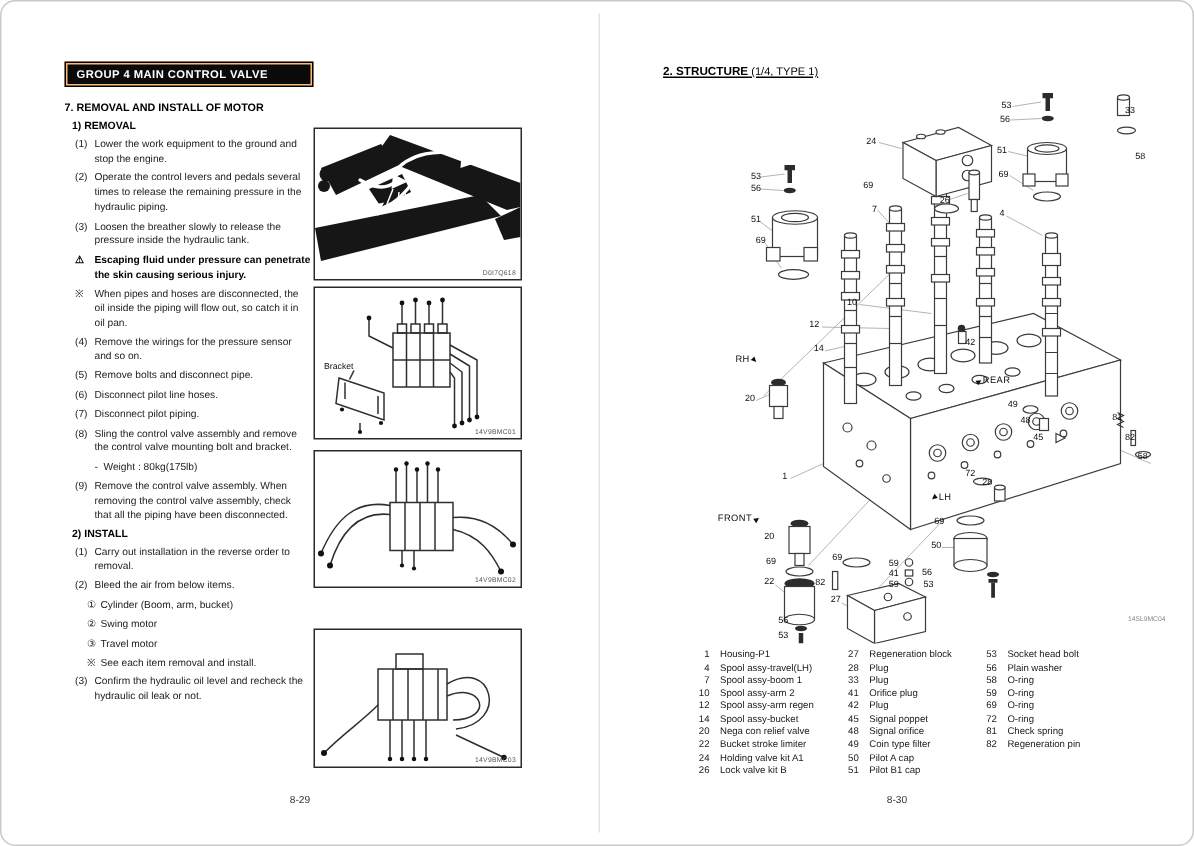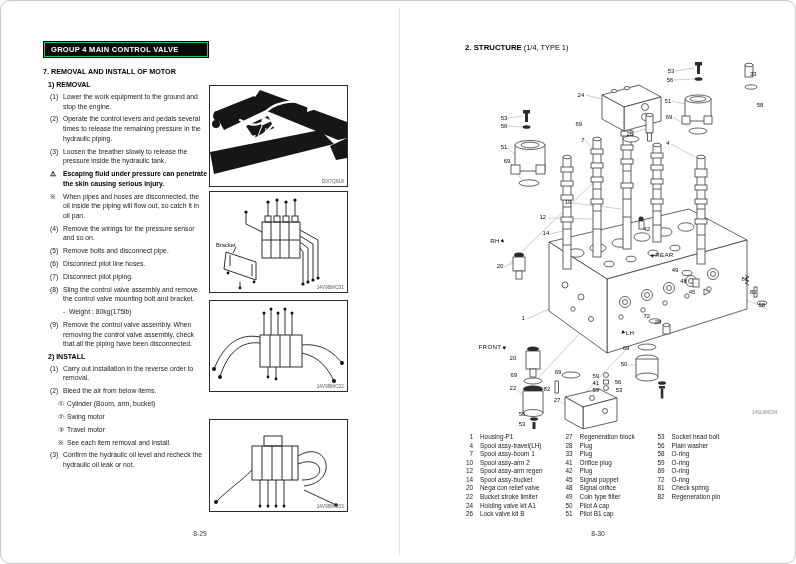--- a/index.html
+++ b/index.html
@@ -2,21 +2,21 @@
 <html><head>
 <meta charset="utf-8">
 <style>
   html,body{margin:0;padding:0;background:#fff;}
   .canvas{position:relative;width:796px;height:564px;background:#fff;border:1px solid #c9c9c9;
     border-radius:10px;box-sizing:border-box;overflow:hidden;
     font-family:"Liberation Sans",sans-serif;color:#1b1b1b;}
   .divider{position:absolute;left:398px;top:8px;bottom:8px;width:1px;background:#e4e4e4;}
 
   
-  .group-header{position:absolute;left:42px;top:40px;width:162px;border:1px solid #000;padding:1px;background:#22c55e;}
+  .group-header{position:absolute;left:42px;top:40px;width:162px;border:1px solid #000;padding:1px;background:#fdba74;}
   .group-header .bar{background:#0a0a0a;color:#fff;font-size:7.5px;font-weight:bold;
     padding:2px 6px;letter-spacing:.3px;white-space:nowrap;}
   .text-col{position:absolute;left:42px;top:66px;width:164px;}
   h3.sec{font-size:7.2px;font-weight:bold;margin:0 0 5px 0;color:#000;}
   h4.sub{font-size:7px;font-weight:bold;margin:4px 0 4px 5px;color:#000;}
   .item{display:flex;font-size:6.8px;line-height:1.42;margin:0 0 3.2px 7px;}
   .item .m{flex:0 0 13px;}
   .item.bold{font-weight:bold;color:#000;}
   .item.indent{margin-left:15px;}
   .item.indent .m{flex:0 0 9px;}
@@ -24,21 +24,21 @@
   .item.indent2 .m{flex:0 0 6px;}
 
   .fig{position:absolute;left:208px;width:139px;border:1px solid #2a2a2a;background:#fff;box-sizing:border-box;}
   .fig svg{display:block;}
   .figcode{position:absolute;right:3px;bottom:2px;font-size:4.5px;color:#555;letter-spacing:.2px;}
   .fig-label{position:absolute;left:6px;top:50px;font-size:5.8px;color:#111;}
   .page-num{position:absolute;top:529px;width:60px;text-align:center;font-size:6.8px;color:#333;}
   #pn-left{left:169px;} #pn-right{left:567px;}
 
   
-  .rp-title{position:absolute;left:464px;top:42px;font-size:7.4px;color:#000;}
+  .rp-title{position:absolute;left:441px;top:42px;font-size:7.4px;color:#000;text-decoration:underline;}
   .rp-title .b{font-weight:bold;font-size:7.8px;}
   .diagram{position:absolute;left:448px;top:58px;width:340px;height:370px;}
   .diagram > svg{position:absolute;left:0;top:0;}
   .callout{position:absolute;font-size:6px;color:#0e0e0e;transform:translate(-50%,-50%);white-space:nowrap;}
   .callout.dir{font-size:6.2px;letter-spacing:.3px;}
   .arr{display:inline-block;font-size:4.6px;margin:0 1px;}
   .diagram-code{position:absolute;right:12px;top:351px;font-size:4.5px;color:#8a8a8a;}
 
   .parts{position:absolute;left:458px;top:432px;display:flex;gap:16px;}
   .parts-col{display:flex;flex-direction:column;}

